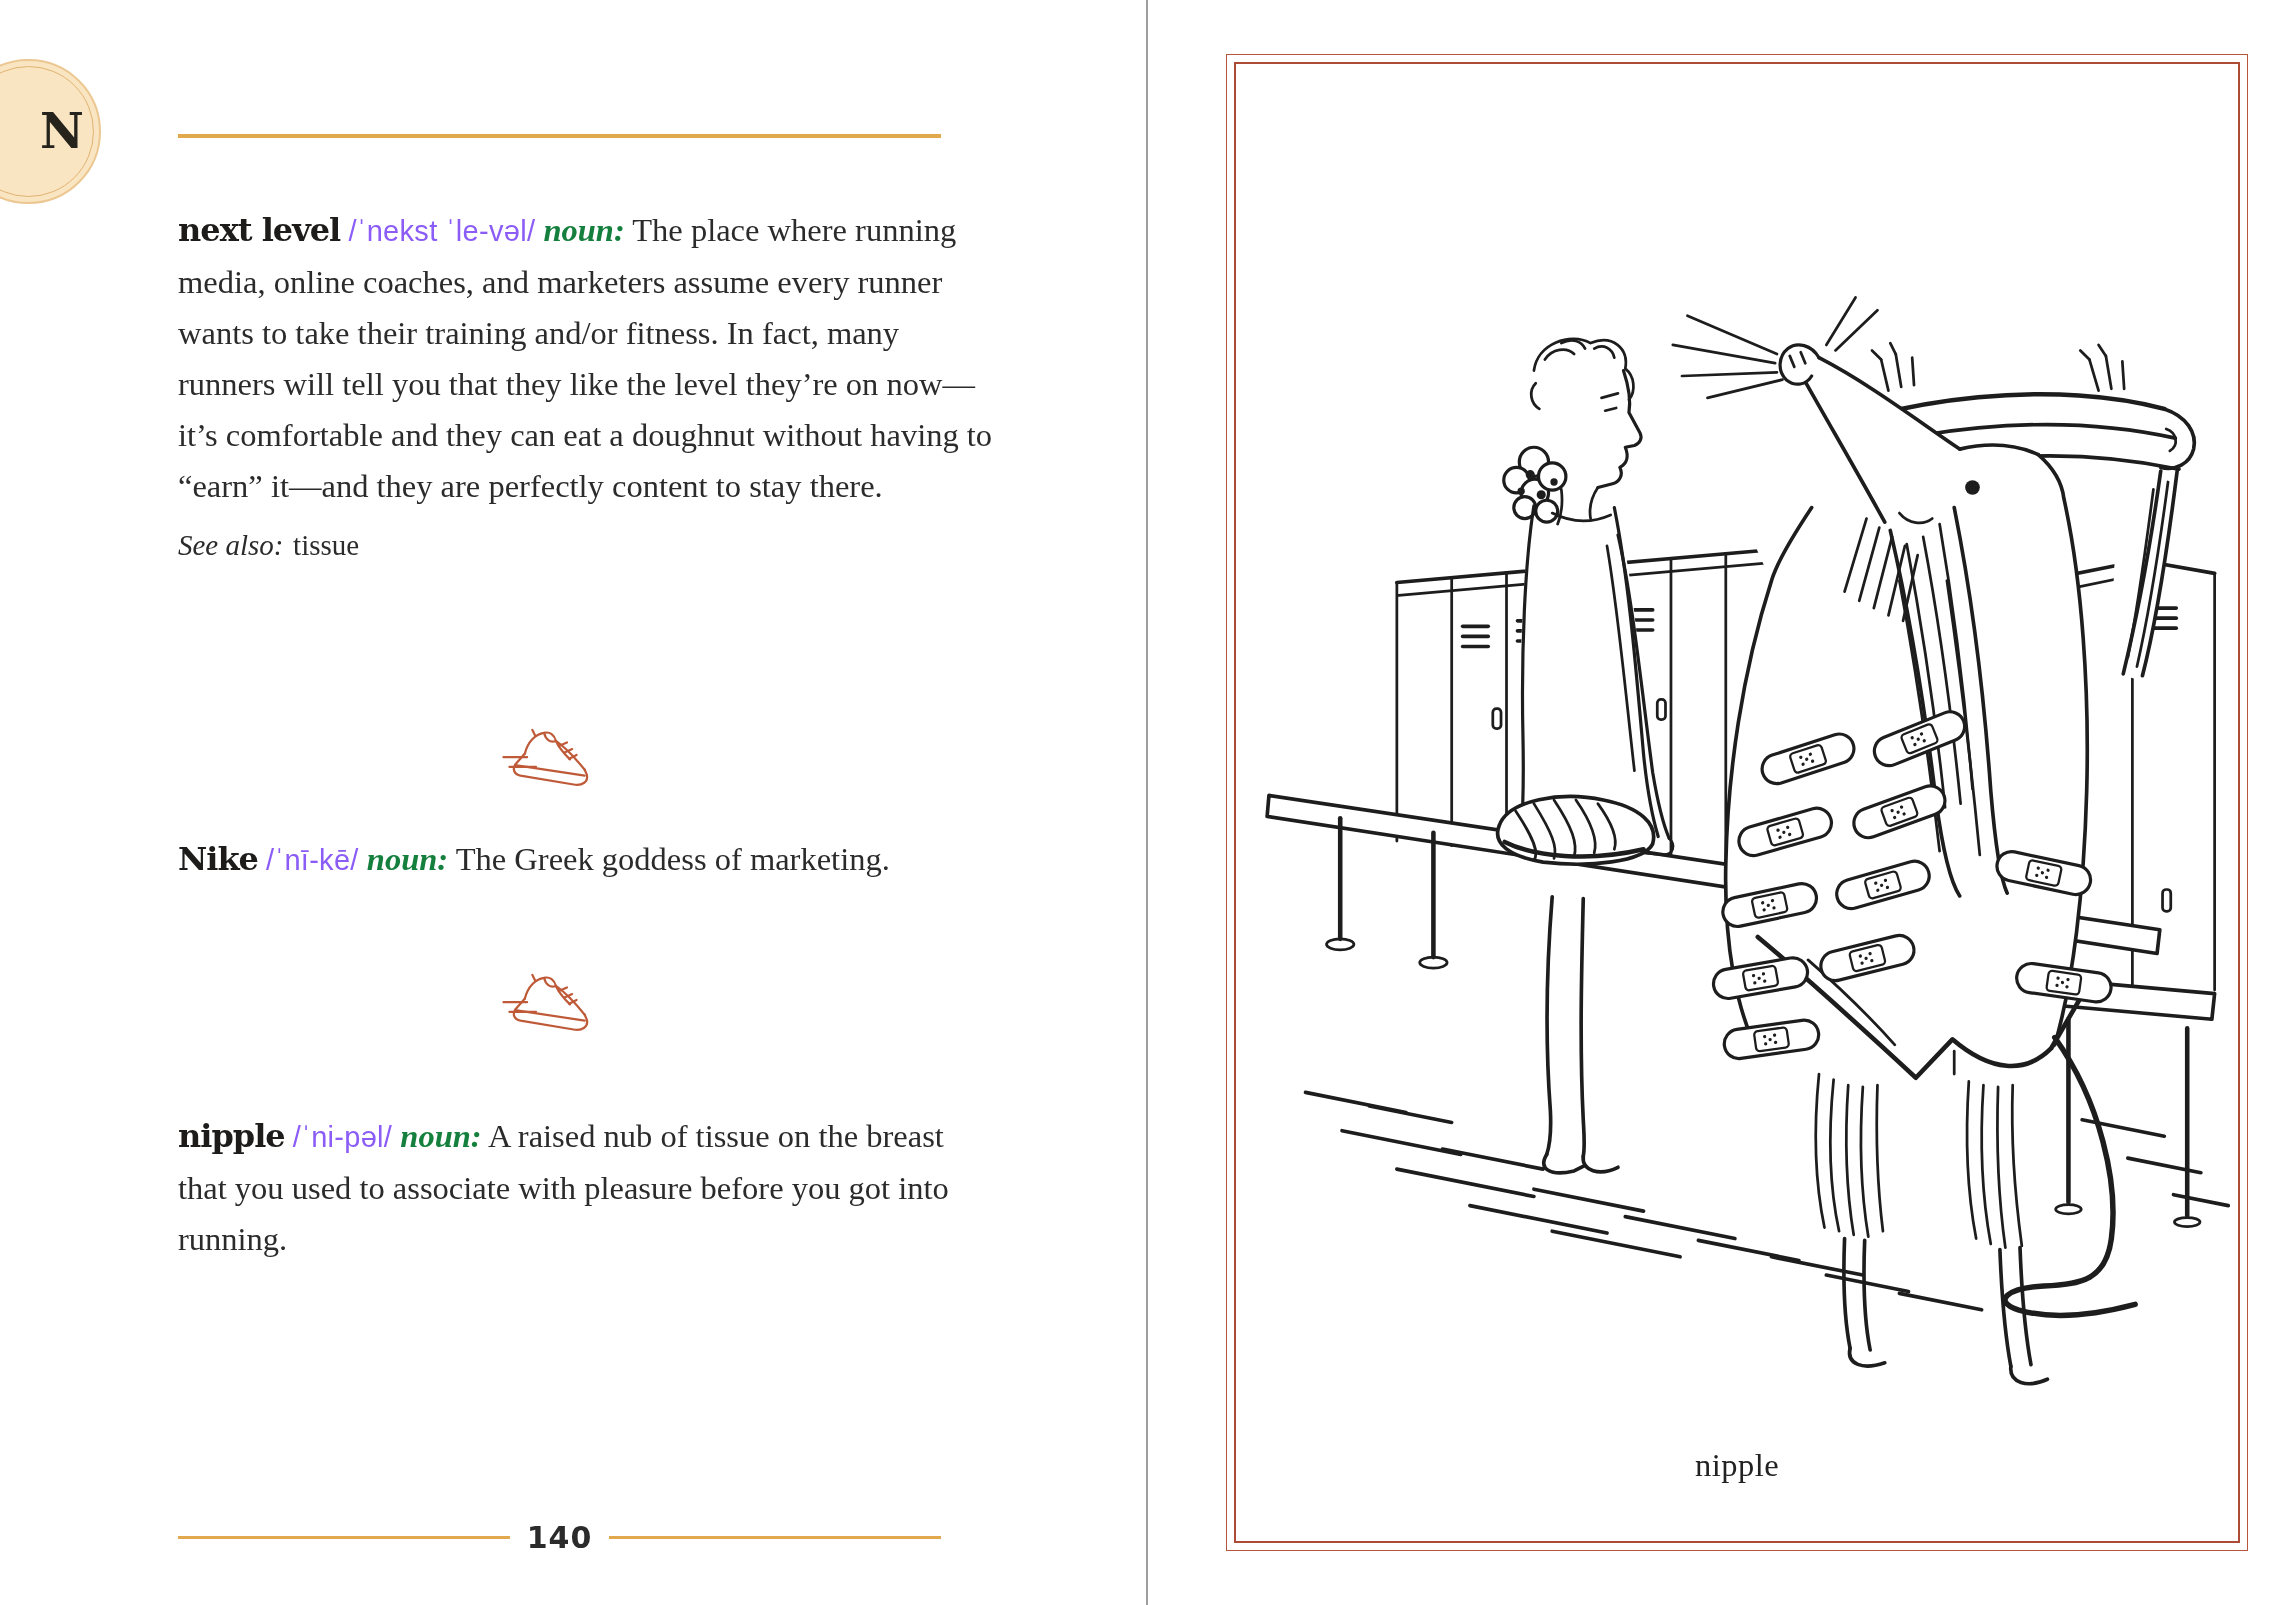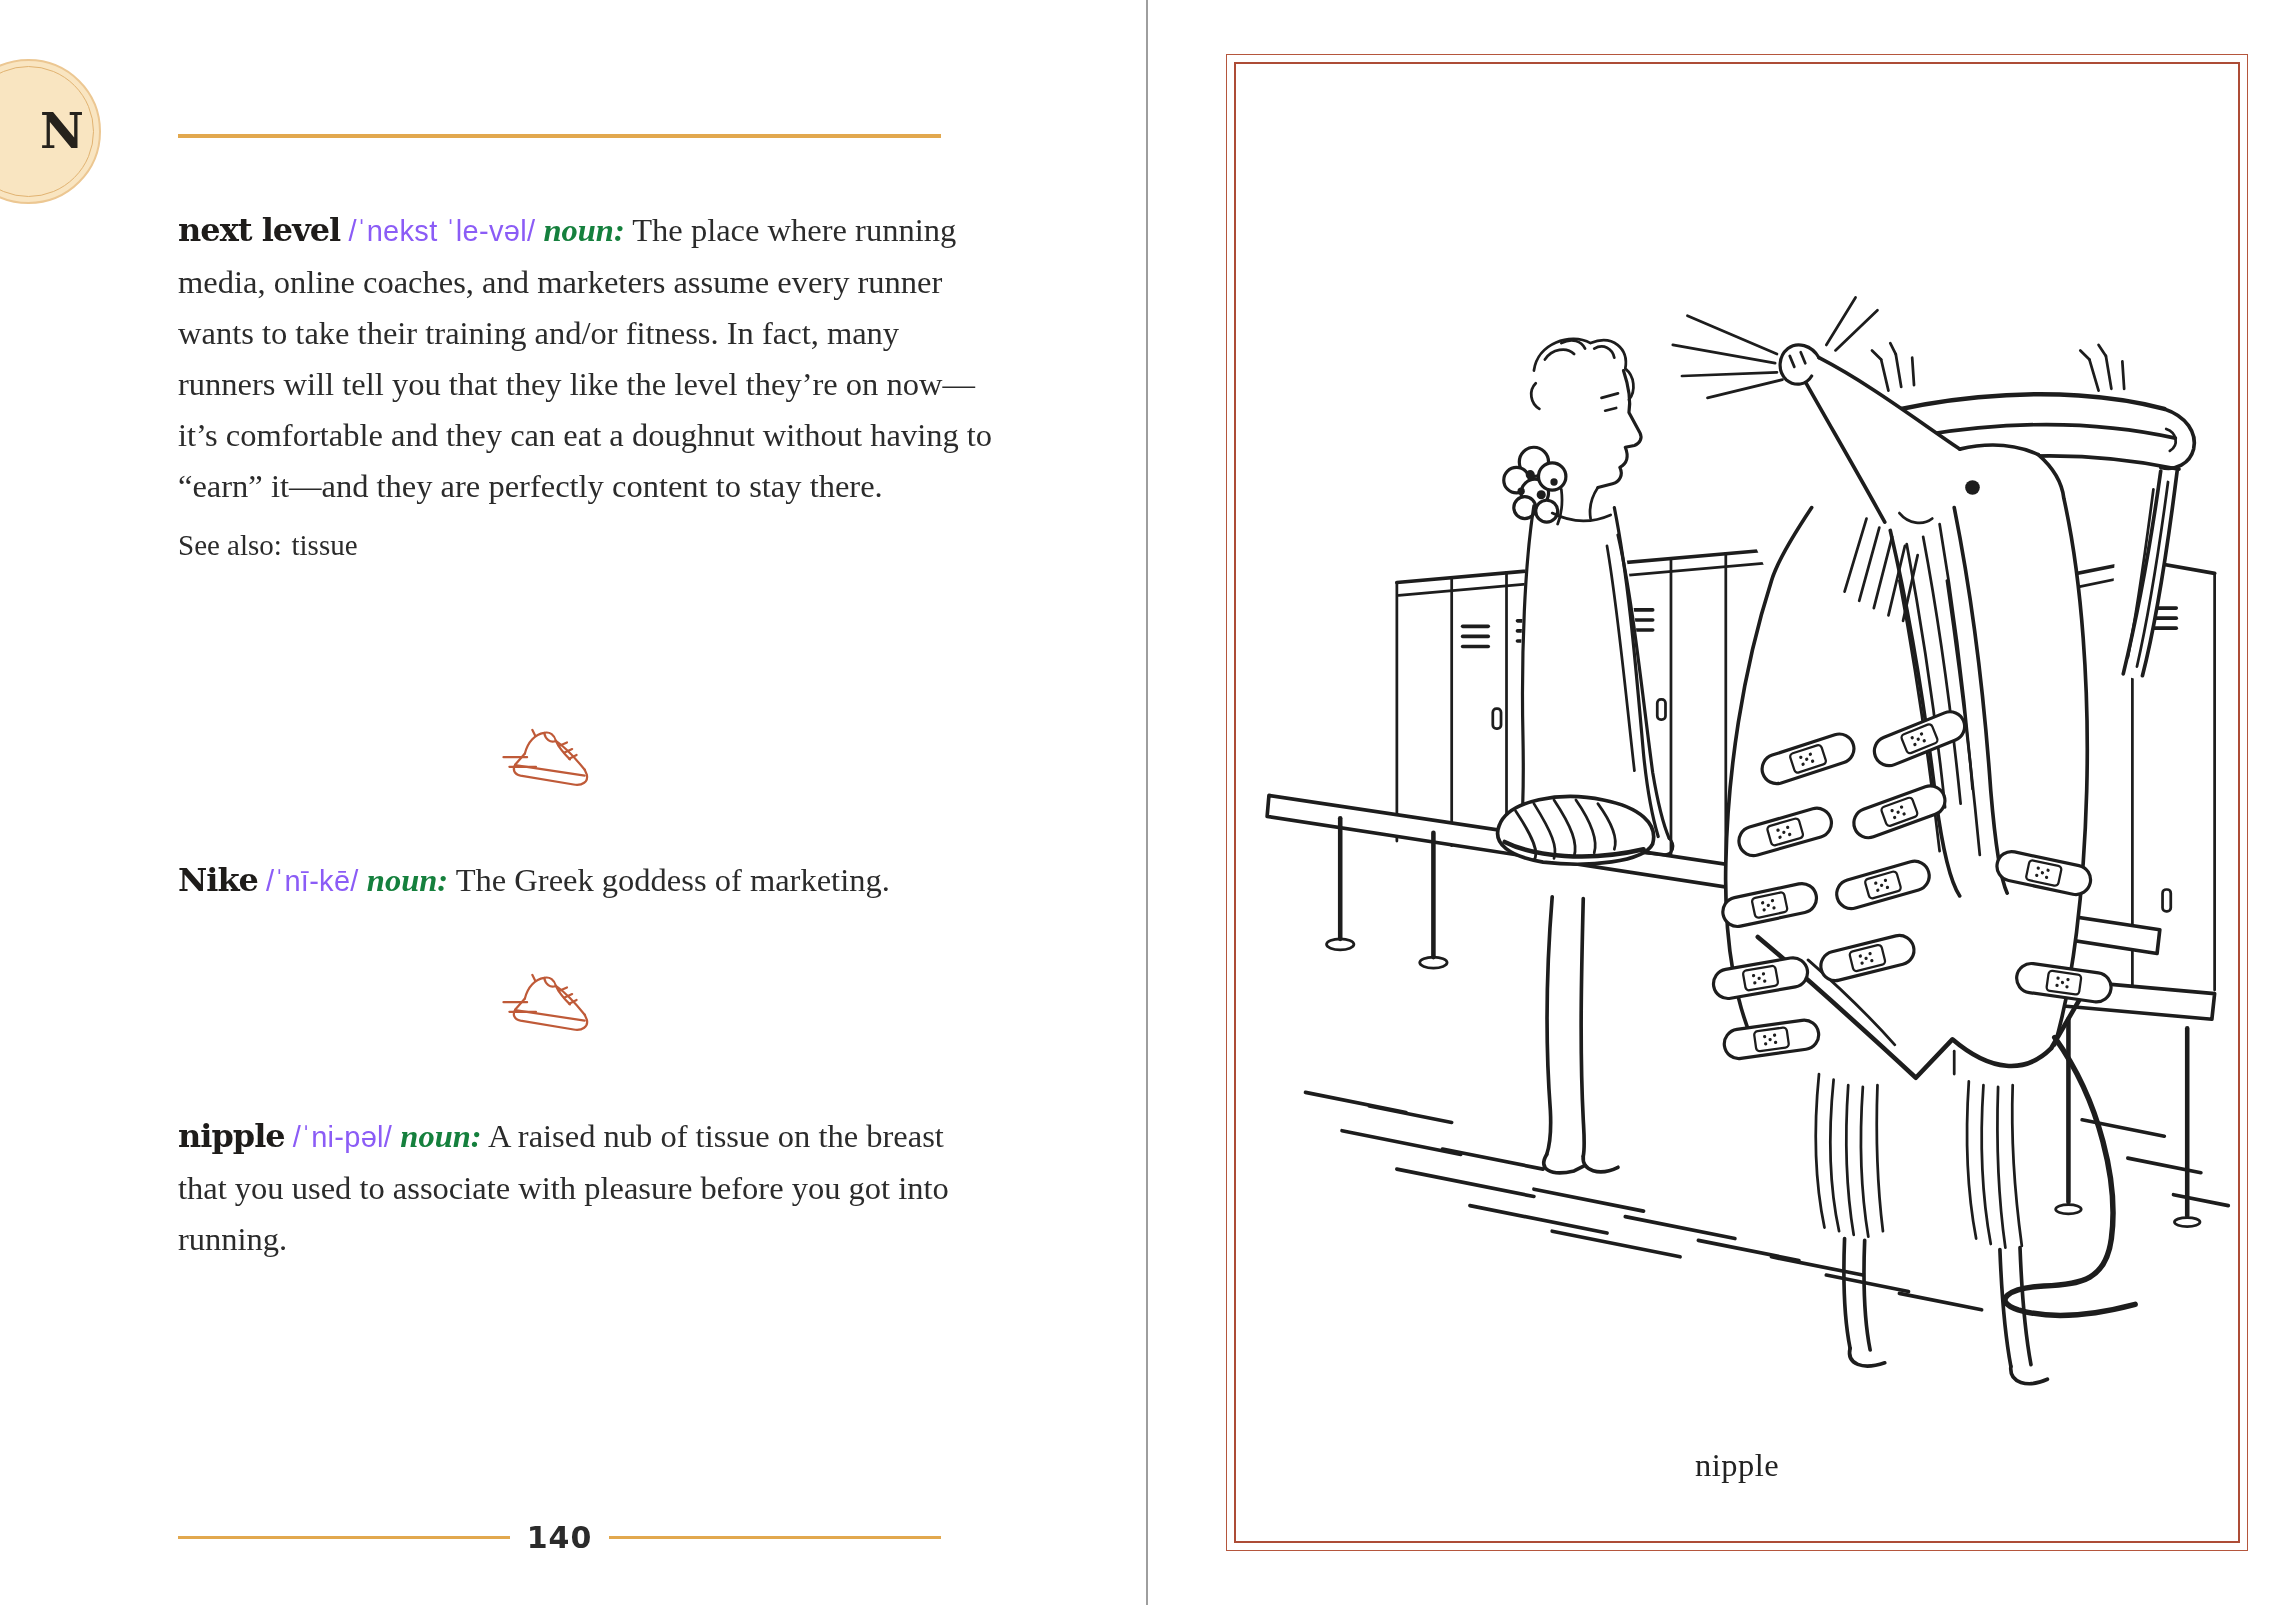--- a/index.html
+++ b/index.html
@@ -17,33 +17,33 @@
     content:"";position:absolute;inset:4.8px;border:1.9px solid #e1b372;border-radius:50%;
   }
   .letter-circle .letter{
     position:absolute;left:82px;top:42px;
     font-family:"DejaVu Serif",serif;font-weight:bold;font-size:48px;color:#26221c;
   }
   .content{position:absolute;left:178px;top:0;width:818px;height:1606px;}
   .top-rule{position:absolute;left:0;top:134px;width:763px;height:3.8px;background:#e2a84e;}
   .entry{position:absolute;left:0;width:818px;}
   .entry-0{top:205px;}
-  .entry-1{top:834px;margin-top:21px;}
+  .entry-1{top:834px;}
   .entry-2{top:1111px;}
   .entry p.def{margin:0;font-size:32.5px;line-height:51px;color:#2b2b2b;}
   .headword{
     font-family:"DejaVu Serif",serif;font-weight:bold;font-size:32px;line-height:0.9;
     letter-spacing:-1px;color:#1e1c1a;
   }
   .pron{
     font-family:"Liberation Sans",sans-serif;font-size:29px;color:#8b5cf6;letter-spacing:0.3px;
   }
   .pos{font-style:italic;font-weight:bold;color:#15803d;}
   .see-also{margin:15.3px 0 0 0;font-size:29px;line-height:36px;color:#2b2b2b;}
-  .see-also .lbl{margin-right:9.6px;}
+  .see-also .lbl{font-style:italic;margin-right:9.6px;}
   .shoe-divider{position:absolute;left:324px;width:96px;height:73px;}
   .shoe-1{top:717px;}
   .shoe-2{top:962px;}
   .page-footer{
     position:absolute;left:0;top:1520px;width:763px;display:flex;align-items:center;gap:17px;
   }
   .page-footer .rule{flex:1;height:3.8px;background:#e2a84e;}
   .page-footer .pnum{
     font-family:"DejaVu Sans",sans-serif;font-weight:bold;font-size:30px;color:#2b2b2b;letter-spacing:1px;
   }

